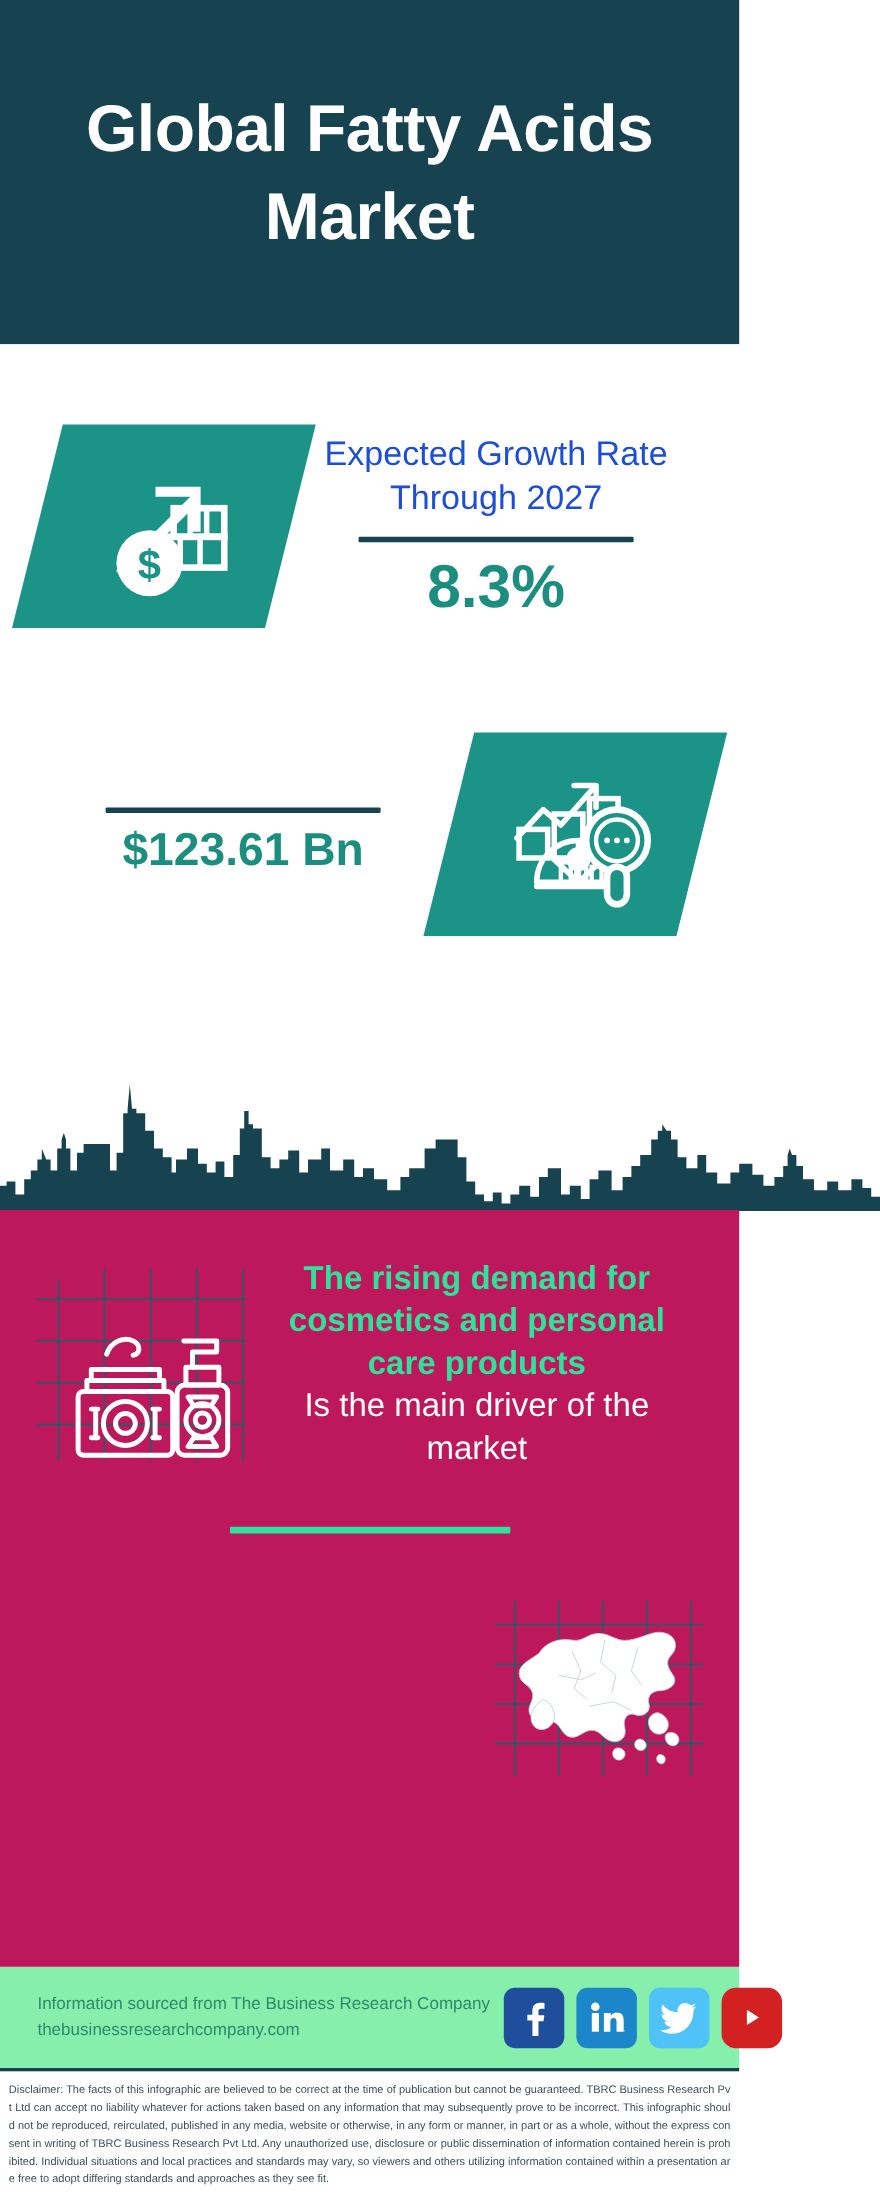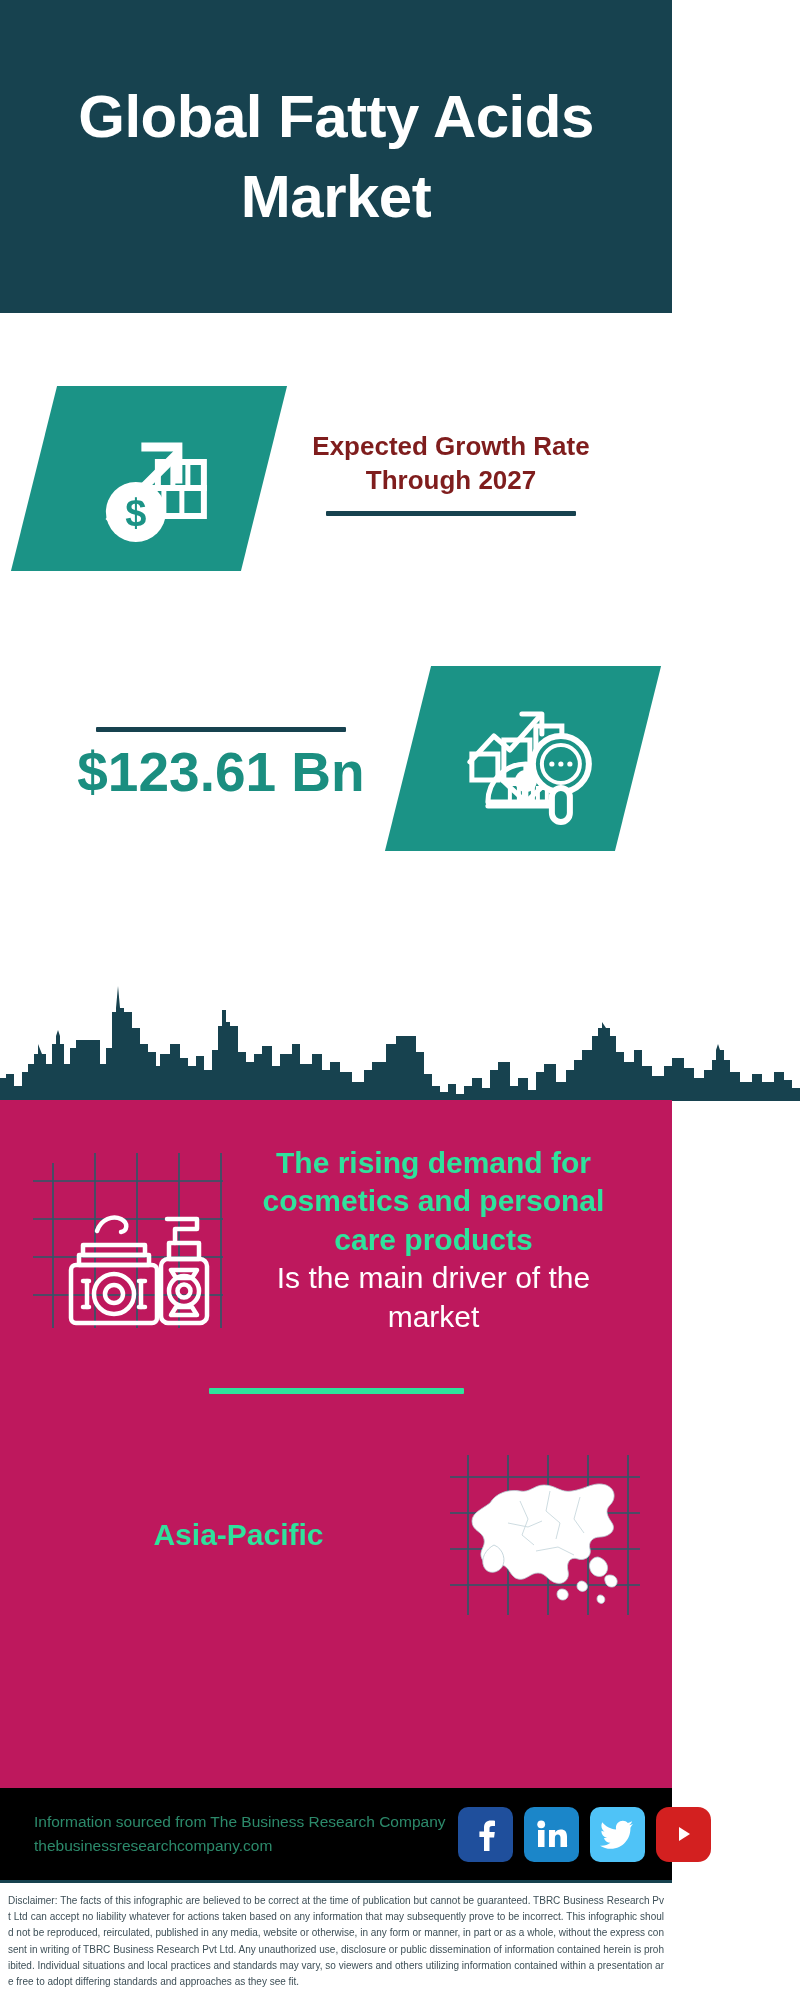--- a/index.html
+++ b/index.html
@@ -70,40 +70,40 @@
     transform: skewX(14deg);
     display: flex;
     align-items: center;
     justify-content: center;
     width: 150px;
     height: 150px;
   }
 
   .stat-text { flex: 1; text-align: center; padding: 0 6px; }
   .stat-label {
-    color: #7f1d1d;
-    font-size: 26px;
-    font-weight: bold;
+    color: #1d4ed8;
+    font-size: 31px;
+    font-weight: normal;
     line-height: 1.3;
   }
   .stat-rule {
     width: 250px;
     height: 5px;
     background: #17424f;
     margin: 14px auto 10px;
     border-radius: 1px;
   }
   .stat-rule.narrow { width: 250px; }
   .stat-value {
     color: #1b8e80;
     font-size: 55px;
     font-weight: bold;
     line-height: 1.1;
   }
-  .stat-value.big { font-size: 55px; }
+  .stat-value.big { font-size: 42px; }
 
   
   .skyline {
     position: relative;
     width: 800px;
     height: 135px;
     margin-top: -2px;
     display: block;
   }
 
@@ -147,21 +147,21 @@
   .green-rule {
     width: 255px;
     height: 6px;
     background: #2fe29c;
     margin: 18px auto 26px;
     border-radius: 1px;
   }
 
   
   .footer {
-    background: #000000;
+    background: #86efac;
     height: 92px;
     display: flex;
     align-items: center;
     padding: 0 28px 0 34px;
     gap: 12px;
   }
   .source-block { flex: 1; }
   .source-line {
     color: #2c8a6b;
     font-size: 15.5px;
@@ -226,20 +226,21 @@
             <line x1="108" y1="84" x2="108" y2="112" stroke="#ffffff" stroke-width="5"></line>
 
             <circle cx="62" cy="108" r="30" fill="#ffffff"></circle>
             <text x="62" y="122" font-family="Liberation Sans, sans-serif" font-size="38" font-weight="bold" fill="#1b9386" text-anchor="middle">$</text>
           </svg>
         </div>
       </div>
       <div class="stat-text">
         <div class="stat-label">Expected Growth Rate Through 2027</div>
         <div class="stat-rule"></div>
+        <div class="stat-value">8.3%</div>
       </div>
     </div>
 
     <div class="stat-row stat-row-2">
       <div class="stat-text">
         <div class="stat-rule narrow"></div>
         <div class="stat-value big">$123.61 Bn</div>
       </div>
       <div class="para-tile">
         <div class="icon-wrap">
@@ -350,21 +351,20 @@
       <div class="fact-body">
         <div class="fact-hl">The rising demand for cosmetics and personal care products</div>
         <div class="fact-sub">Is the main driver of the market</div>
       </div>
     </div>
 
     <div class="green-rule"></div>
 
     <div class="fact-row fact-row-region">
       <div class="fact-body">
-        <div class="fact-hl">Asia-Pacific</div>
       </div>
       <div class="fact-icon">
         <svg width="190" height="160" viewBox="0 0 190 160" fill="none">
           <g stroke="#2a5a68" stroke-width="1.6">
             <line x1="18" y1="0" x2="18" y2="160"></line>
             <line x1="58" y1="0" x2="58" y2="160"></line>
             <line x1="98" y1="0" x2="98" y2="160"></line>
             <line x1="138" y1="0" x2="138" y2="160"></line>
             <line x1="178" y1="0" x2="178" y2="160"></line>
             <line x1="0" y1="22" x2="190" y2="22"></line>

